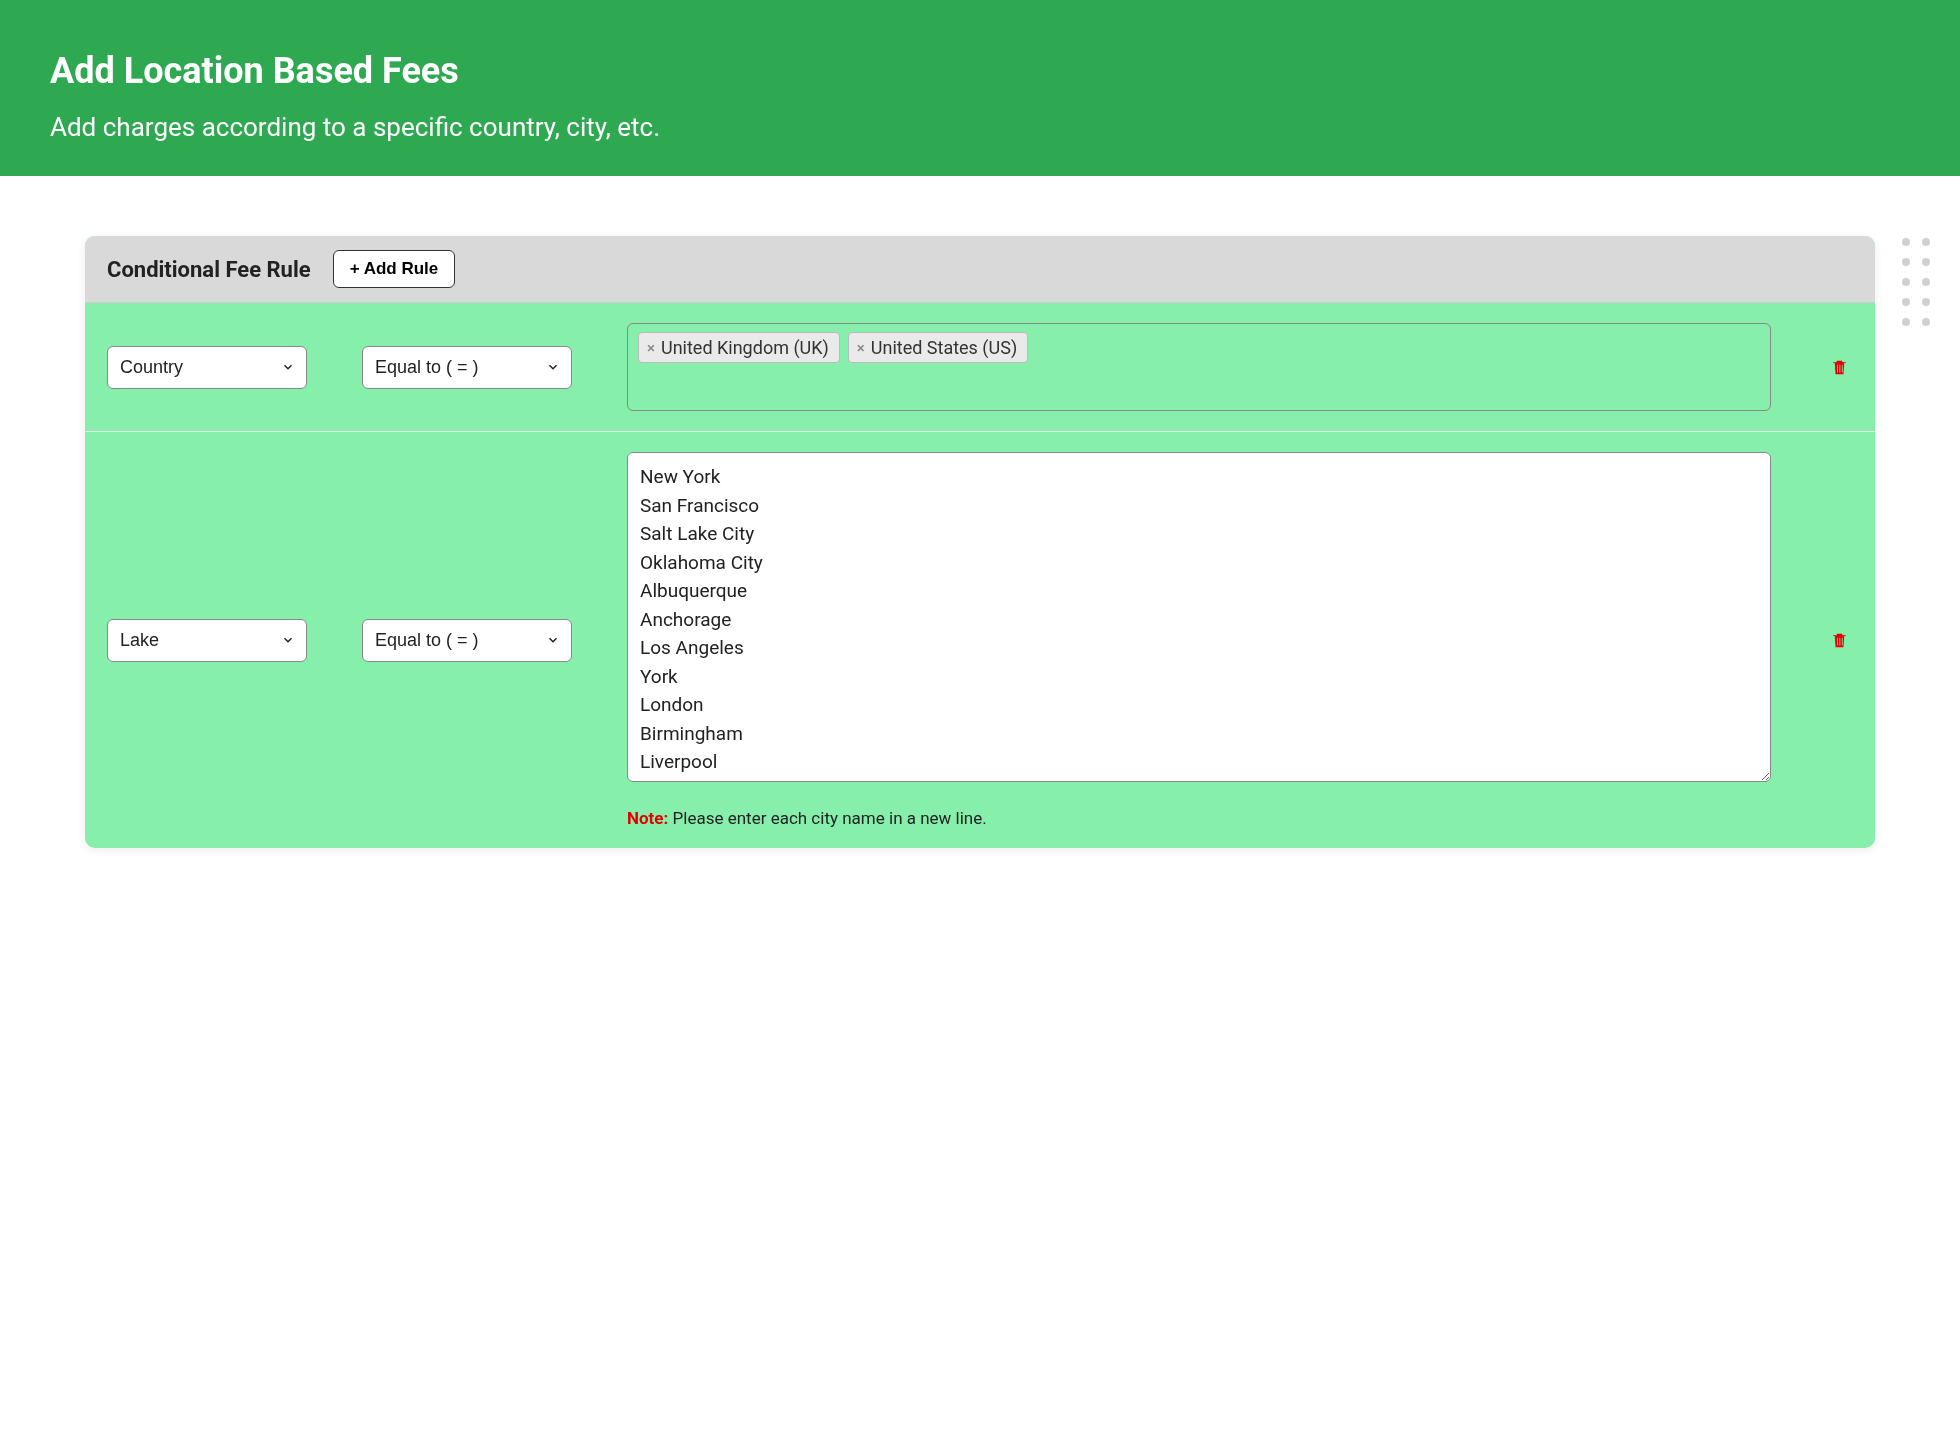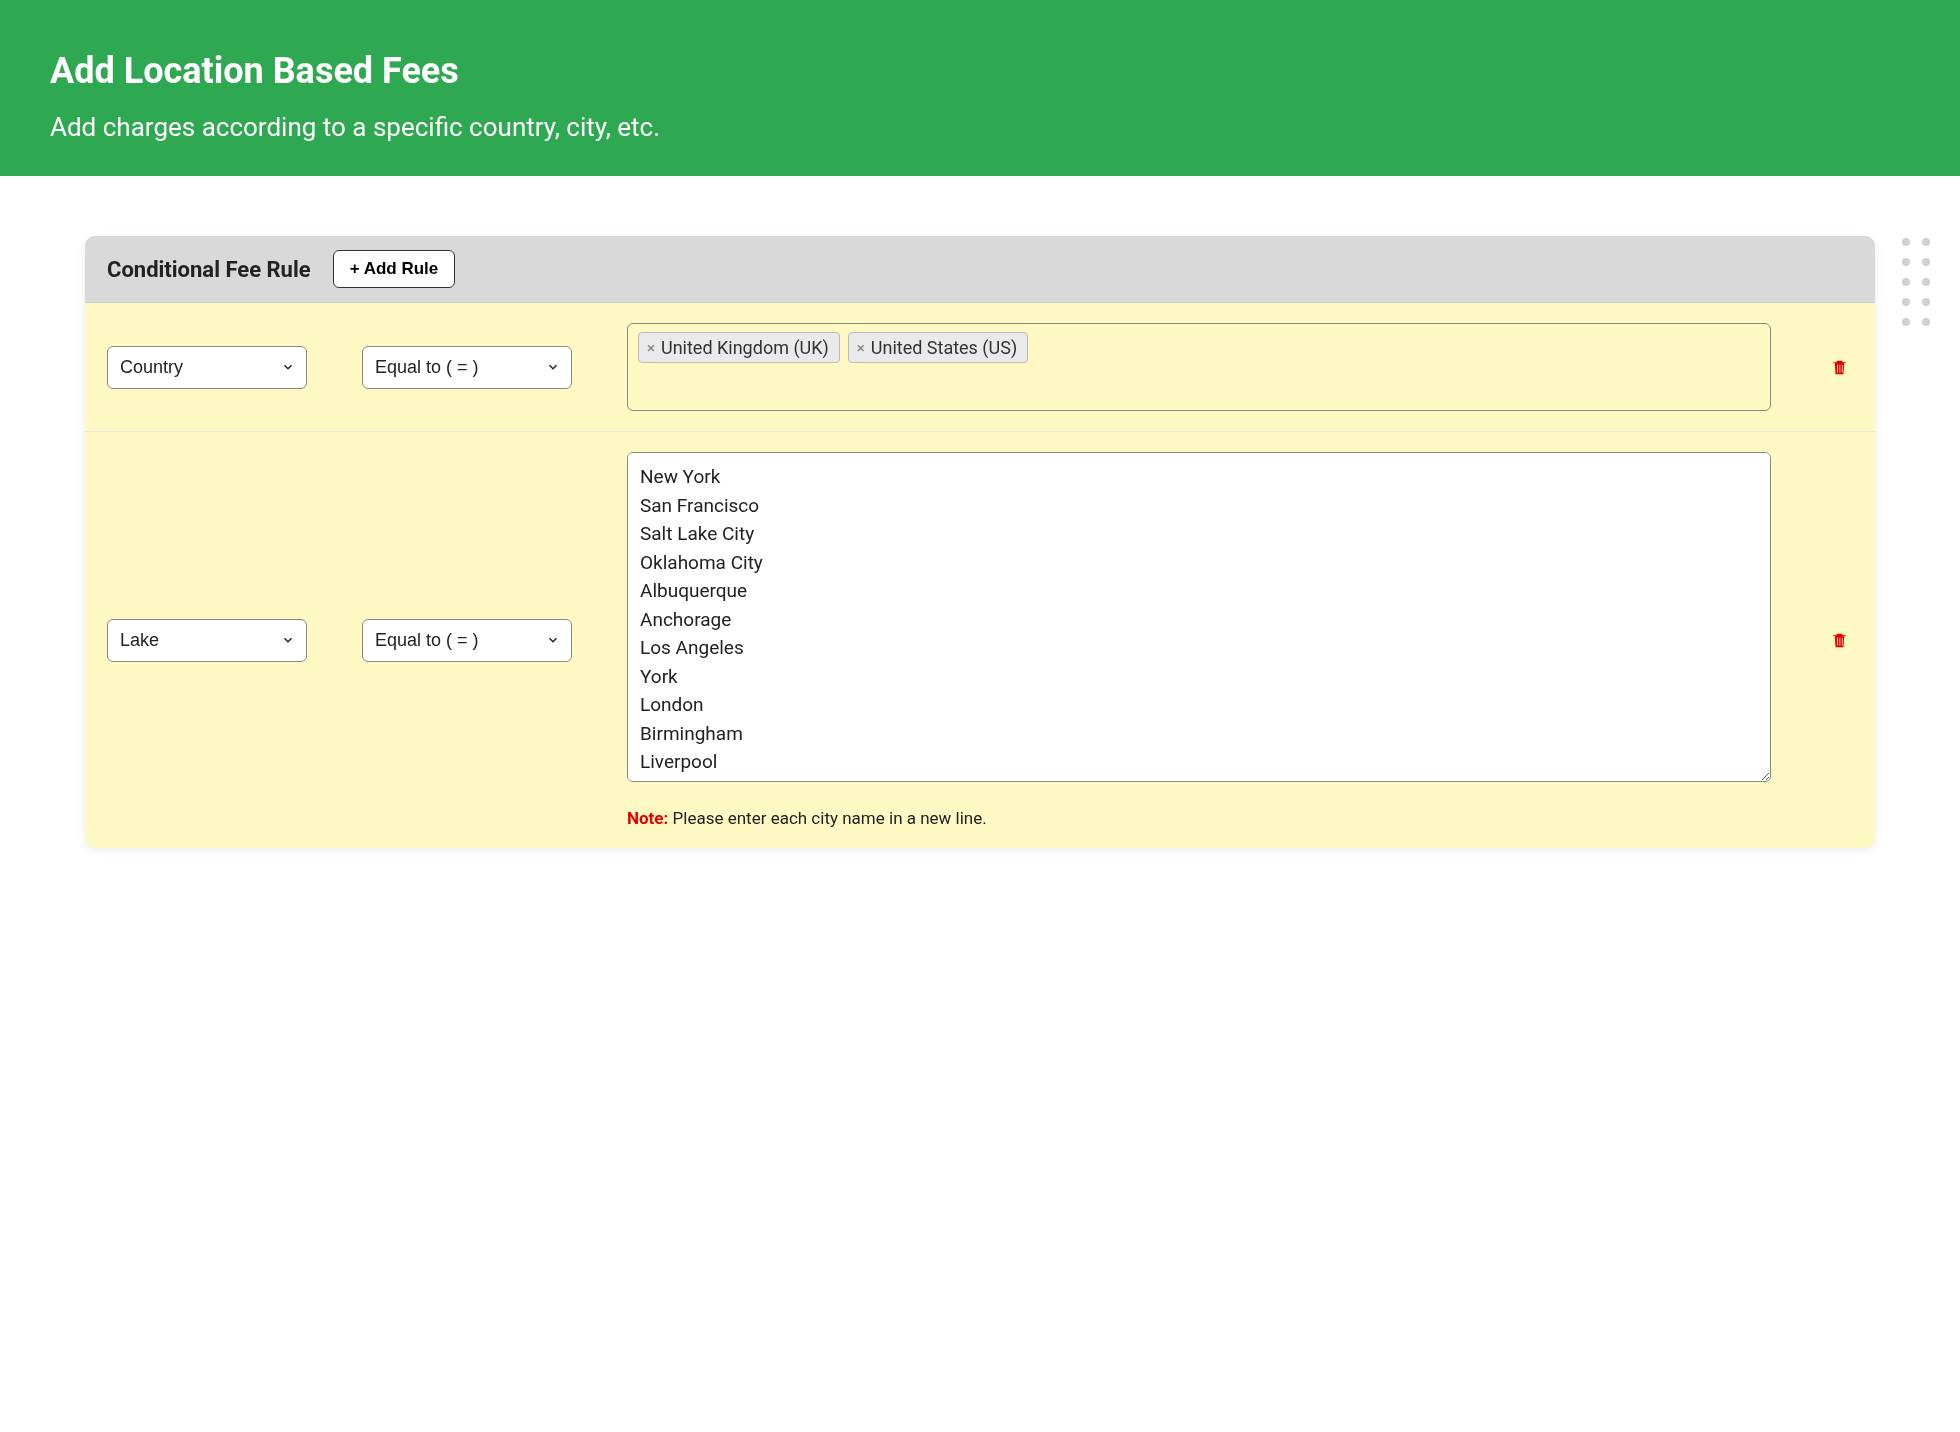--- a/index.html
+++ b/index.html
@@ -29,21 +29,21 @@
       font-size: 26px;
       font-weight: 400;
     }
     
     .content-wrap {
       padding: 60px 85px 40px;
       position: relative;
     }
     
     .card {
-      background: #fef9c3;
+      background: #86efac;
       border-radius: 10px;
       box-shadow: 0 2px 10px rgba(0,0,0,0.08);
       overflow: hidden;
     }
     
     .card-header {
       background: #d9d9d9;
       padding: 14px 22px;
       display: flex;
       align-items: center;

